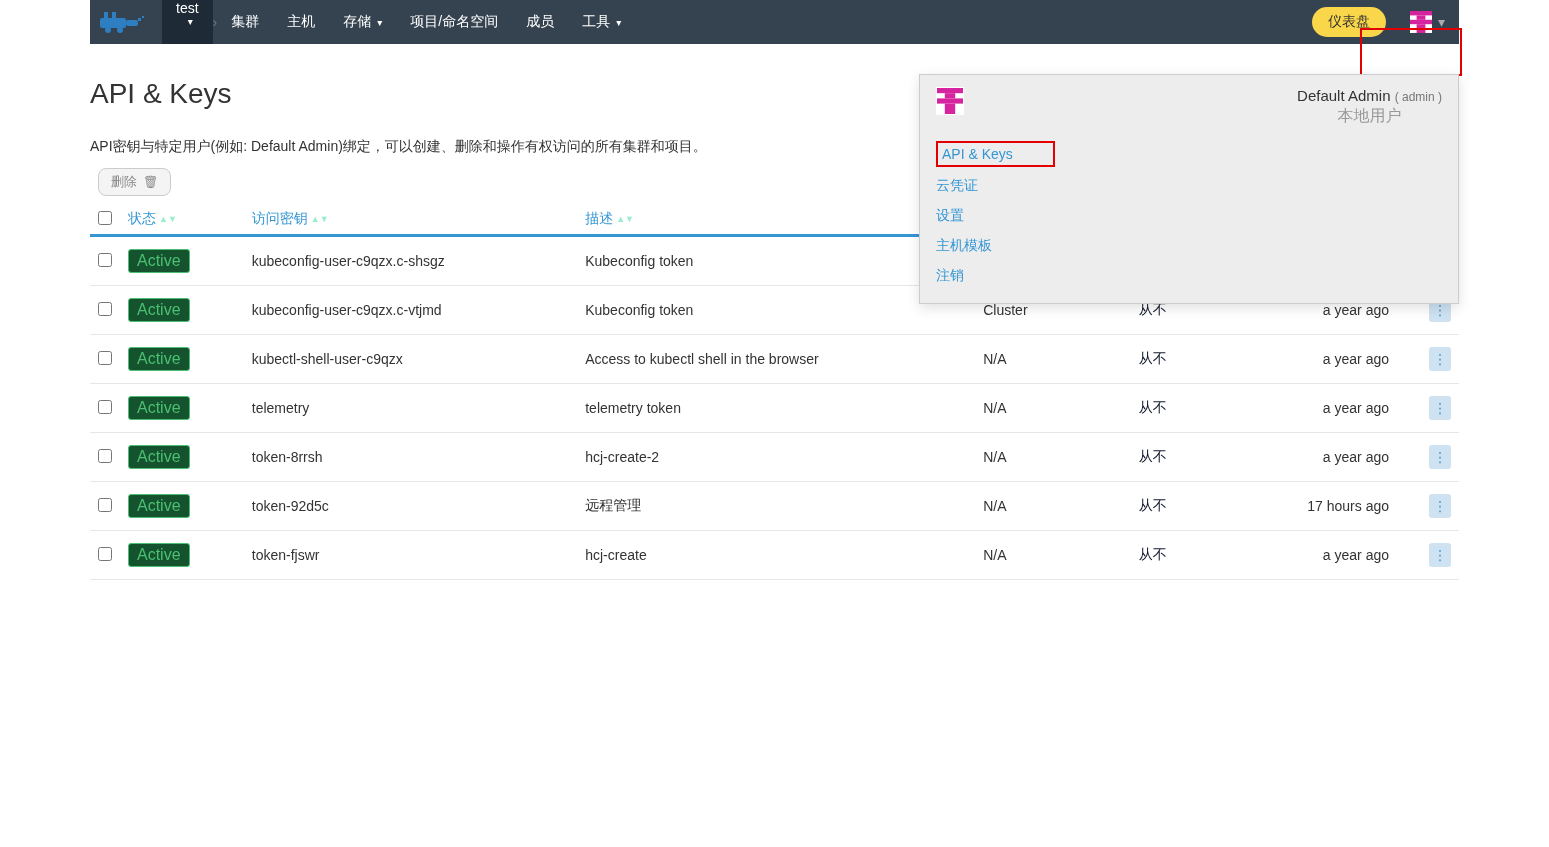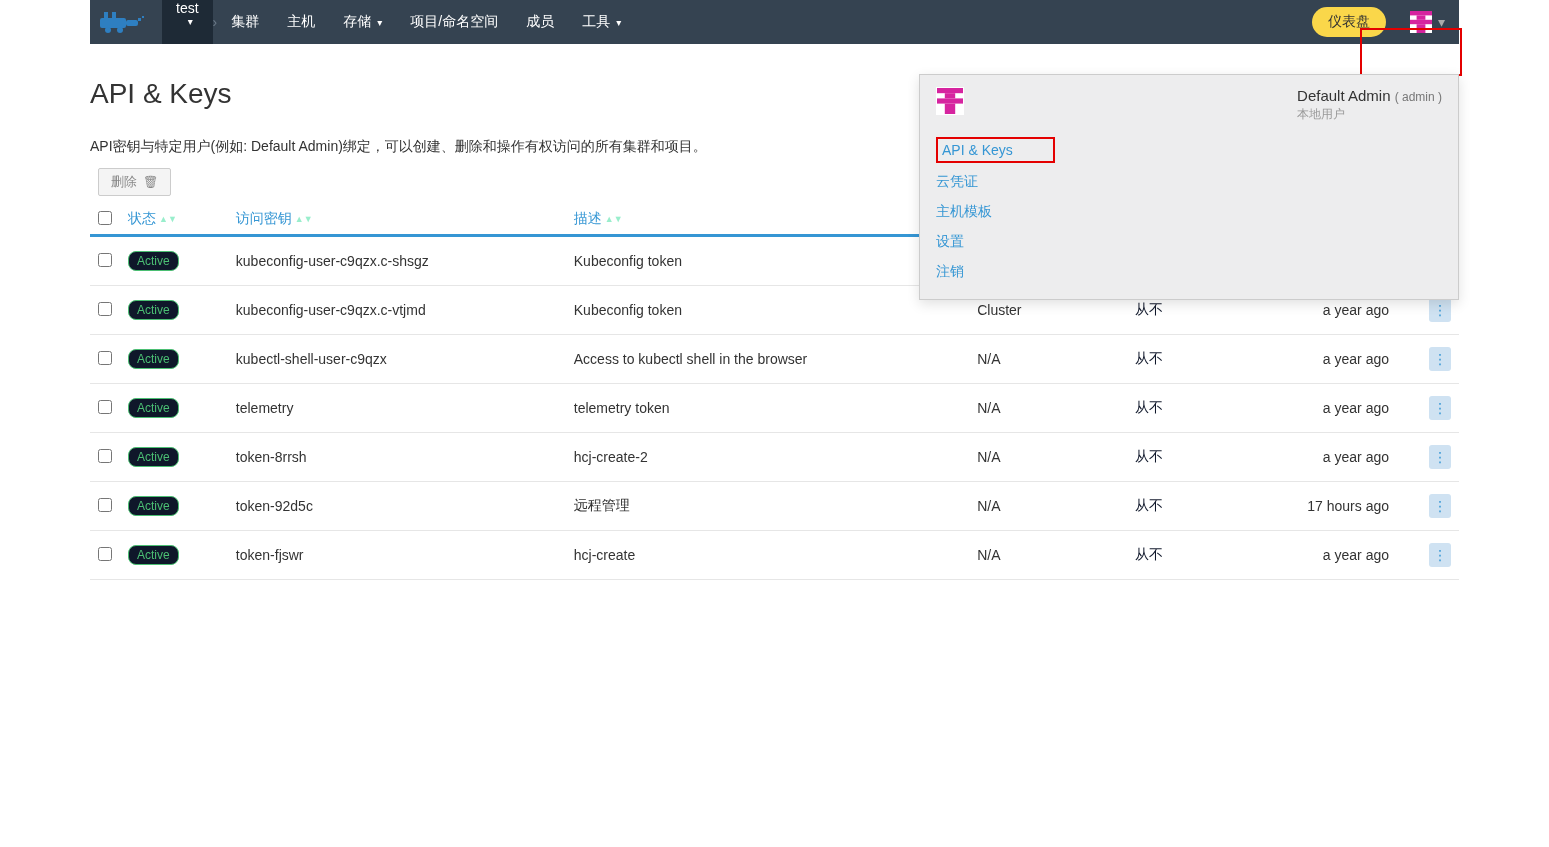--- a/index.html
+++ b/index.html
@@ -14,42 +14,42 @@
   .dashboard-btn { background:#fad74a; color:#333; height:30px; border-radius:15px; padding:0 16px; display:flex; align-items:center; font-size:14px; margin-right:10px; cursor:pointer;}
   .avatar-wrap { display:flex; align-items:center; padding:0 14px; height:44px; cursor:pointer;}
   .avatar-box { width:22px; height:22px; background:#fff; display:flex; align-items:center; justify-content:center; margin-right:6px; }
   .hl-red { border:2px solid #e40000; position:absolute; pointer-events:none; }
   .page-title { font-size:28px; font-weight:300; color:#333; margin-top:34px; margin-bottom:28px; }
   .desc { font-size:14px; color:#333; margin-bottom:12px; }
   .api-addr-row { display:flex; align-items:center; margin-bottom:28px;}
   .api-addr-label { font-weight:bold; margin-right:14px;}
   .api-url-pill { display:inline-flex; align-items:center; height:28px; padding:0 12px; border-radius:14px; background:#444b50; color:#15e07f; font-family:monospace; font-size:12px; text-decoration:underline; cursor:pointer;}
   .copy-icon { margin-left:10px; color:#888; cursor:pointer; font-size:14px;}
-  .delete-btn { display:inline-flex; align-items:center; height:28px; padding:0 12px; border:1px solid #ccc; background:#f4f4f4; color:#888; font-size:13px; border-radius:2px; cursor:pointer; margin-bottom:6px; margin-left:8px;}
+  .delete-btn { display:inline-flex; align-items:center; height:28px; padding:0 12px; border:1px solid #ccc; background:#f4f4f4; color:#888; font-size:13px; border-radius:8px; cursor:pointer; margin-bottom:6px; margin-left:8px;}
   .delete-btn .trash { margin-left:6px; font-size:12px;}
   table { width:100%; border-collapse:collapse; }
   thead th { text-align:left; font-weight:normal; font-size:14px; color:#3596d4; padding:8px 8px 6px 8px; border-bottom:3px solid #3596d4; white-space:nowrap;}
   thead th.chk { width:30px; }
   thead th .sorter { font-size:9px; color:#9ec; margin-left:3px; display:inline-flex; flex-direction:column; line-height:6px; vertical-align:middle;}
   tbody td { padding:12px 8px; border-bottom:1px solid #e6e6e6; font-size:14px; vertical-align:middle;}
-  .status-badge { display:inline-block; border:1px solid #4bbf73; background:#0f172a; color:#4bbf73; font-size:12px; padding:2px 8px; border-radius:8px;}
+  .status-badge { display:inline-block; border:1px solid #4bbf73; background:#14532d; color:#4bbf73; font-size:16px; padding:2px 8px; border-radius:3px;}
   .act-btn { width:22px; height:24px; background:#cfe2f2; color:#3596d4; text-align:center; display:inline-flex; align-items:center; justify-content:center; border-radius:3px; cursor:pointer; font-size:14px;}
   .chk input, thead input { width:14px; height:14px; }
   td.expire { color:#0f172a; text-align:center; }
   td.created { color:#333; text-align:right; padding-right:32px;}
   th.expire { text-align:center; }
   th.created { text-align:right; padding-right:32px;}
   th.act, td.act { width:34px; text-align:center;}
   
   .dropdown { position:absolute; top:74px; right:90px; width:540px; background:#ededee; border:1px solid #ccc; box-shadow:0 4px 12px rgba(0,0,0,0.12); z-index:5;}
   .dropdown-header { display:flex; align-items:flex-start; padding:12px 16px 10px 16px; }
   .dd-avatar { width:28px; height:28px; background:#fff; margin-right:12px; display:flex; align-items:center;justify-content:center;}
   .dd-name { font-size:15px; color:#333;}
   .dd-name .sub { font-size:12px; color:#777;}
-  .dd-local { text-align:left; font-size:12px; color:#999; margin-top:2px;}
+  .dd-local { text-align:center; font-size:16px; color:#999; margin-top:2px;}
   .dd-header-right { margin-left:auto; text-align:right;}
   .dd-links { padding:4px 16px 12px 16px; }
   .dd-links a { display:block; padding:6px 0; color:#3596d4; font-size:14px; cursor:pointer;}
   .dd-links a.boxed { border:2px solid #e40000; display:inline-block; padding:3px 40px 3px 4px; margin-bottom:4px;}
   
   .logo-svg { width:56px; height:28px; }
   .pixel-avatar { width:22px; height:22px; }
 </style>
 </head>
 <body>
@@ -131,22 +131,22 @@
       <div class="dd-name">
         <span>Default Admin</span>
         <span class="sub">( admin )</span>
       </div>
       <div class="dd-local">本地用户</div>
     </div>
   </div>
   <div class="dd-links">
     <a class="boxed">API &amp; Keys</a>
     <a>云凭证</a>
+    <a>设置</a>
     <a>主机模板</a>
-    <a>设置</a>
     <a>注销</a>
   </div>
 </div>
 
 <div class="content">
   <h1 class="page-title">API &amp; Keys</h1>
   <p class="desc">API密钥与特定用户(例如: Default Admin)绑定，可以创建、删除和操作有权访问的所有集群和项目。</p>
   <div>
     <button class="delete-btn">
       <span>删除</span>

